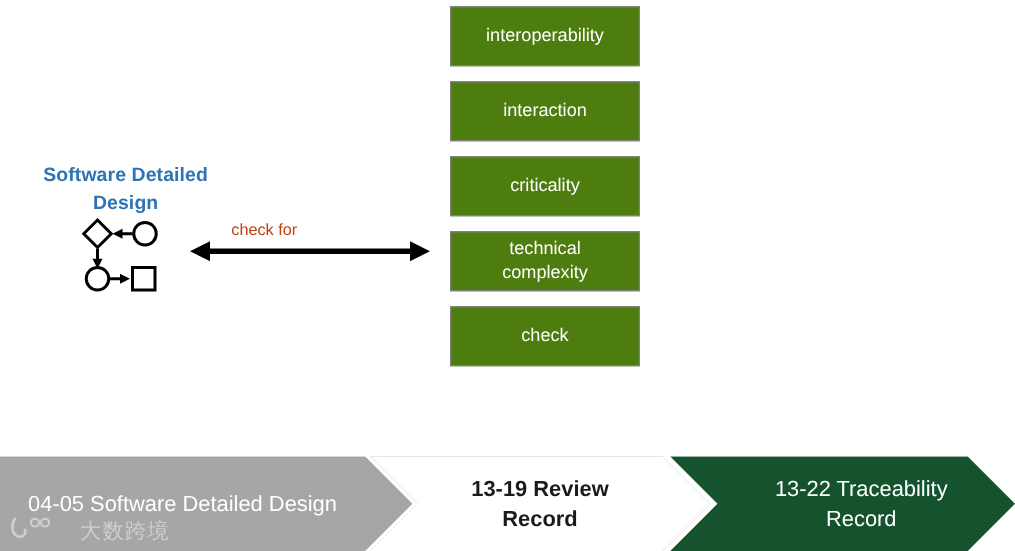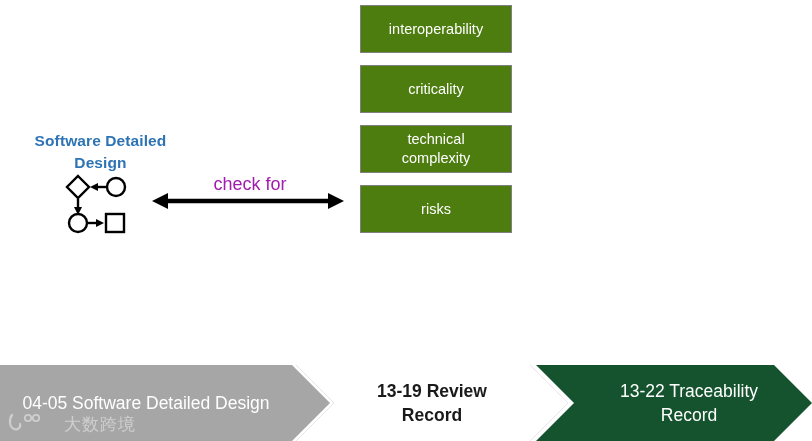--- a/index.html
+++ b/index.html
@@ -42,23 +42,22 @@
     width: 72px;
     height: 62px;
   }
 
   
   .check-label {
     position: absolute;
     left: 185px;
     top: 175px;
     width: 130px;
-    text-align: center;
-    color: #a21caf;
-    font-size: 18px;
+    color: #c2410c;
+    font-size: 13px;
     line-height: 18px;
   }
 
   .double-arrow {
     position: absolute;
     left: 150px;
     top: 189px;
     width: 196px;
     height: 24px;
   }
@@ -194,24 +193,25 @@
   <div class="double-arrow">
     <svg width="196" height="24" viewBox="0 0 196 24" xmlns="http://www.w3.org/2000/svg">
       <line x1="12" y1="12" x2="184" y2="12" stroke="#000000" stroke-width="4.5"></line>
       <polygon points="2,12 18,4 18,20" fill="#000000"></polygon>
       <polygon points="194,12 178,4 178,20" fill="#000000"></polygon>
     </svg>
   </div>
 
   <div class="criteria-list">
     <div class="criteria-box">interoperability</div>
+    <div class="criteria-box">interaction</div>
     <div class="criteria-box">criticality</div>
     <div class="criteria-box">technical
 complexity</div>
-    <div class="criteria-box">risks</div>
+    <div class="criteria-box">check</div>
   </div>
 
   <div class="banner">
     <div class="chev chev-1">04-05 Software Detailed Design</div>
 
     <div class="chev chev-2-border"></div>
     <div class="chev chev-2">13-19 Review
 Record</div>
 
     <div class="chev chev-3">13-22 Traceability

